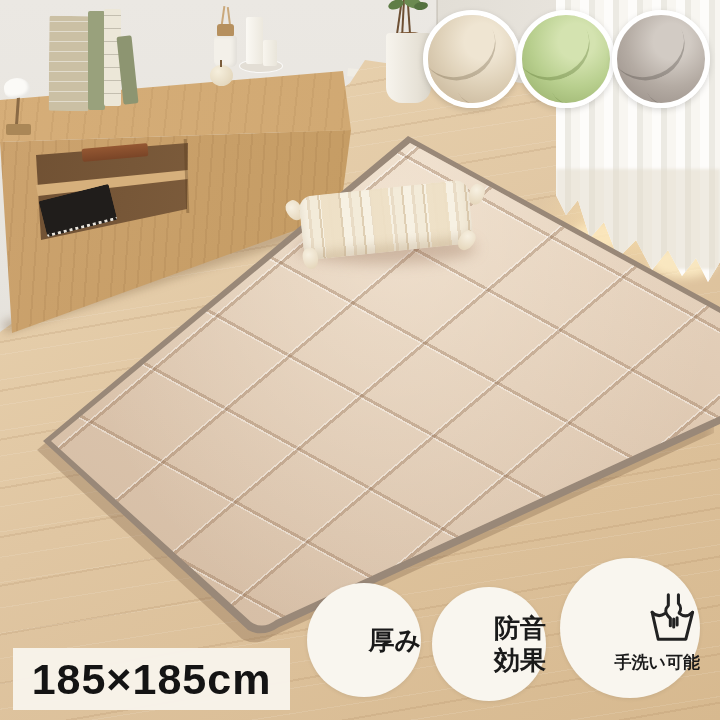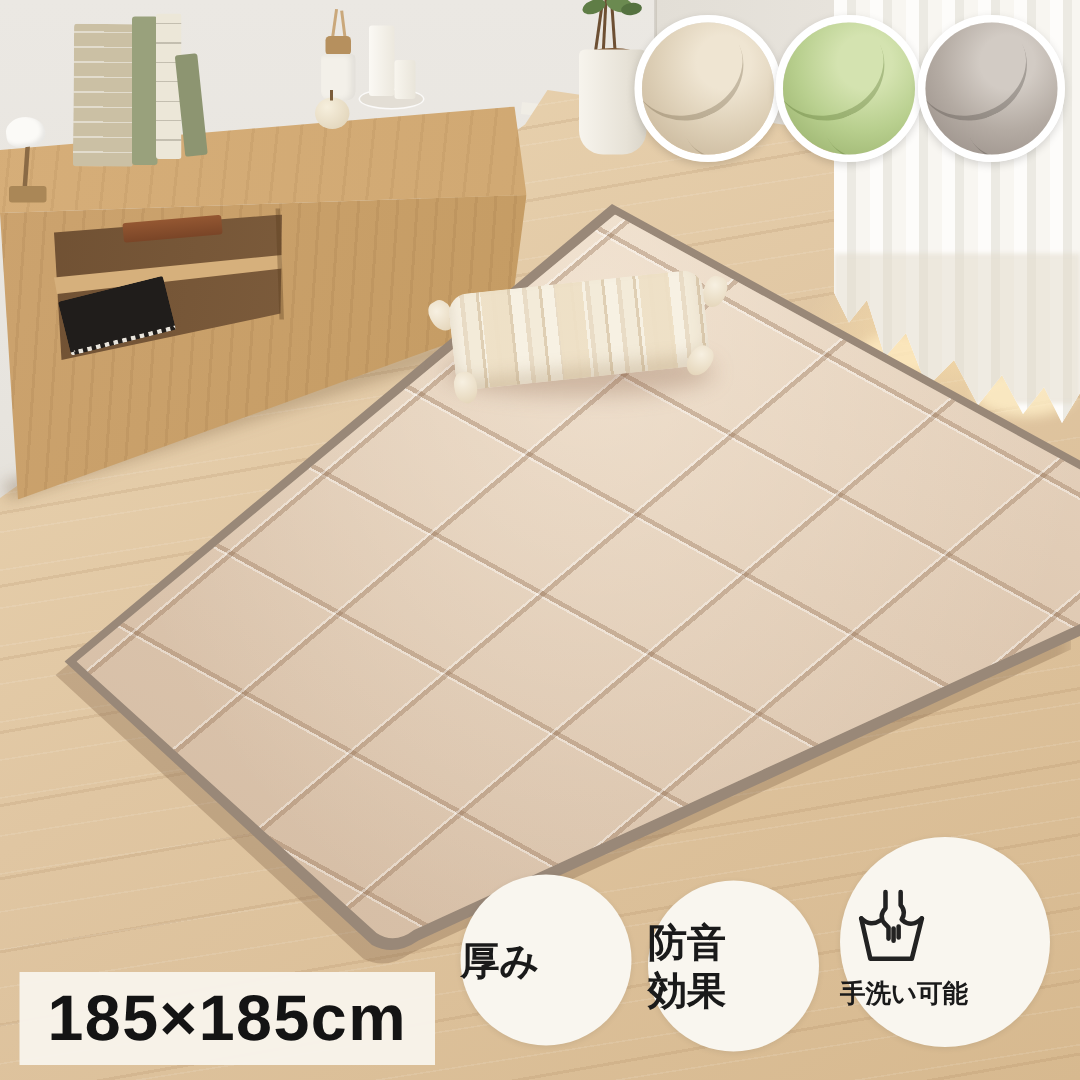--- a/index.html
+++ b/index.html
@@ -153,21 +153,21 @@
   .swatch-fabric::after{content:"";position:absolute;left:28%;top:30%;width:80%;height:72%;
         border-radius:50%;border-bottom:4px solid rgba(110,92,65,.28);transform:rotate(-30deg);}
   .sw2 .swatch-fabric::before,.sw2 .swatch-fabric::after{border-bottom-color:rgba(90,115,50,.35);}
   .sw3 .swatch-fabric::before,.sw3 .swatch-fabric::after{border-bottom-color:rgba(80,75,70,.35);}
 
   .size-label{position:absolute;left:13px;top:648px;width:277px;height:62px;
         background:rgba(248,244,235,.96);display:flex;align-items:center;justify-content:center;
         font-size:43px;font-weight:700;color:#141414;letter-spacing:1px;}
 
   .badge{position:absolute;border-radius:50%;background:#f9f6ef;
-        display:flex;flex-direction:column;align-items:flex-start;justify-content:center;
+        display:flex;flex-direction:column;align-items:flex-end;justify-content:center;
         color:#1a1a1a;box-shadow:0 1px 4px rgba(0,0,0,.08);}
   .badge-sm{width:114px;height:114px;font-size:26px;font-weight:700;line-height:1.25;}
   .badge-thick{left:307px;top:583px;}
   .badge-sound{left:432px;top:587px;}
   .badge-wash{left:560px;top:558px;width:140px;height:140px;}
   .wash-icon{width:62px;height:62px;margin-top:6px;}
   .wash-label{font-size:17px;font-weight:700;margin-top:1px;}
 </style>
 </head>
 <body>

